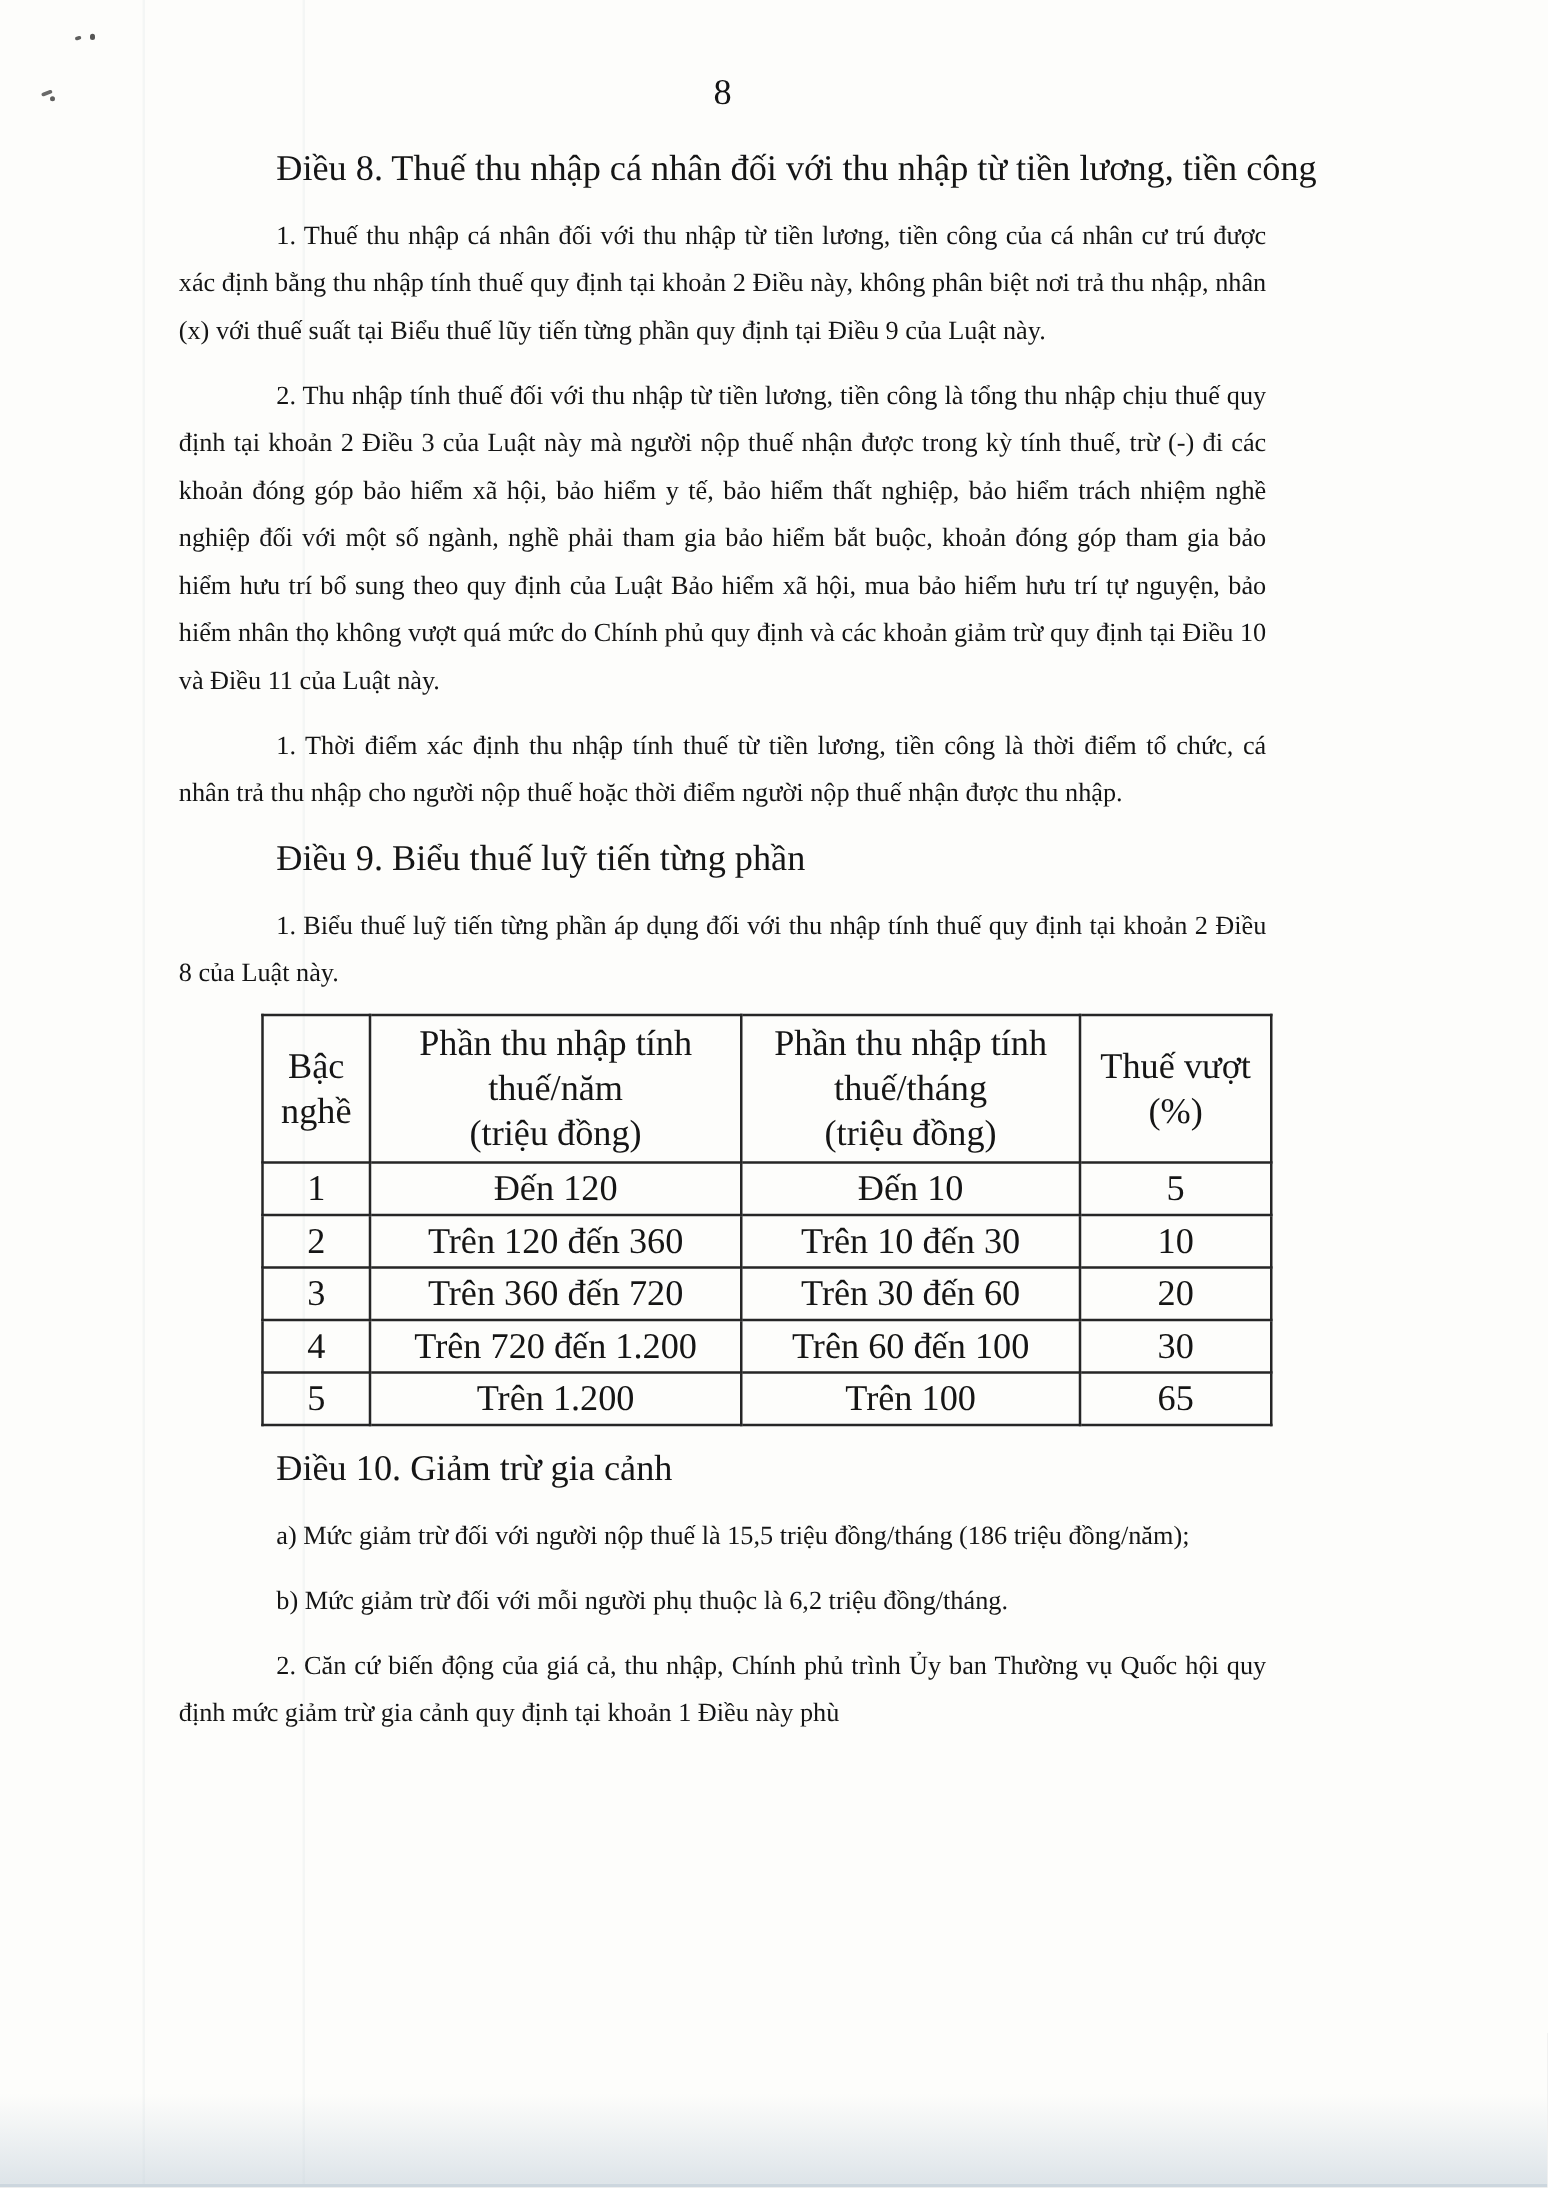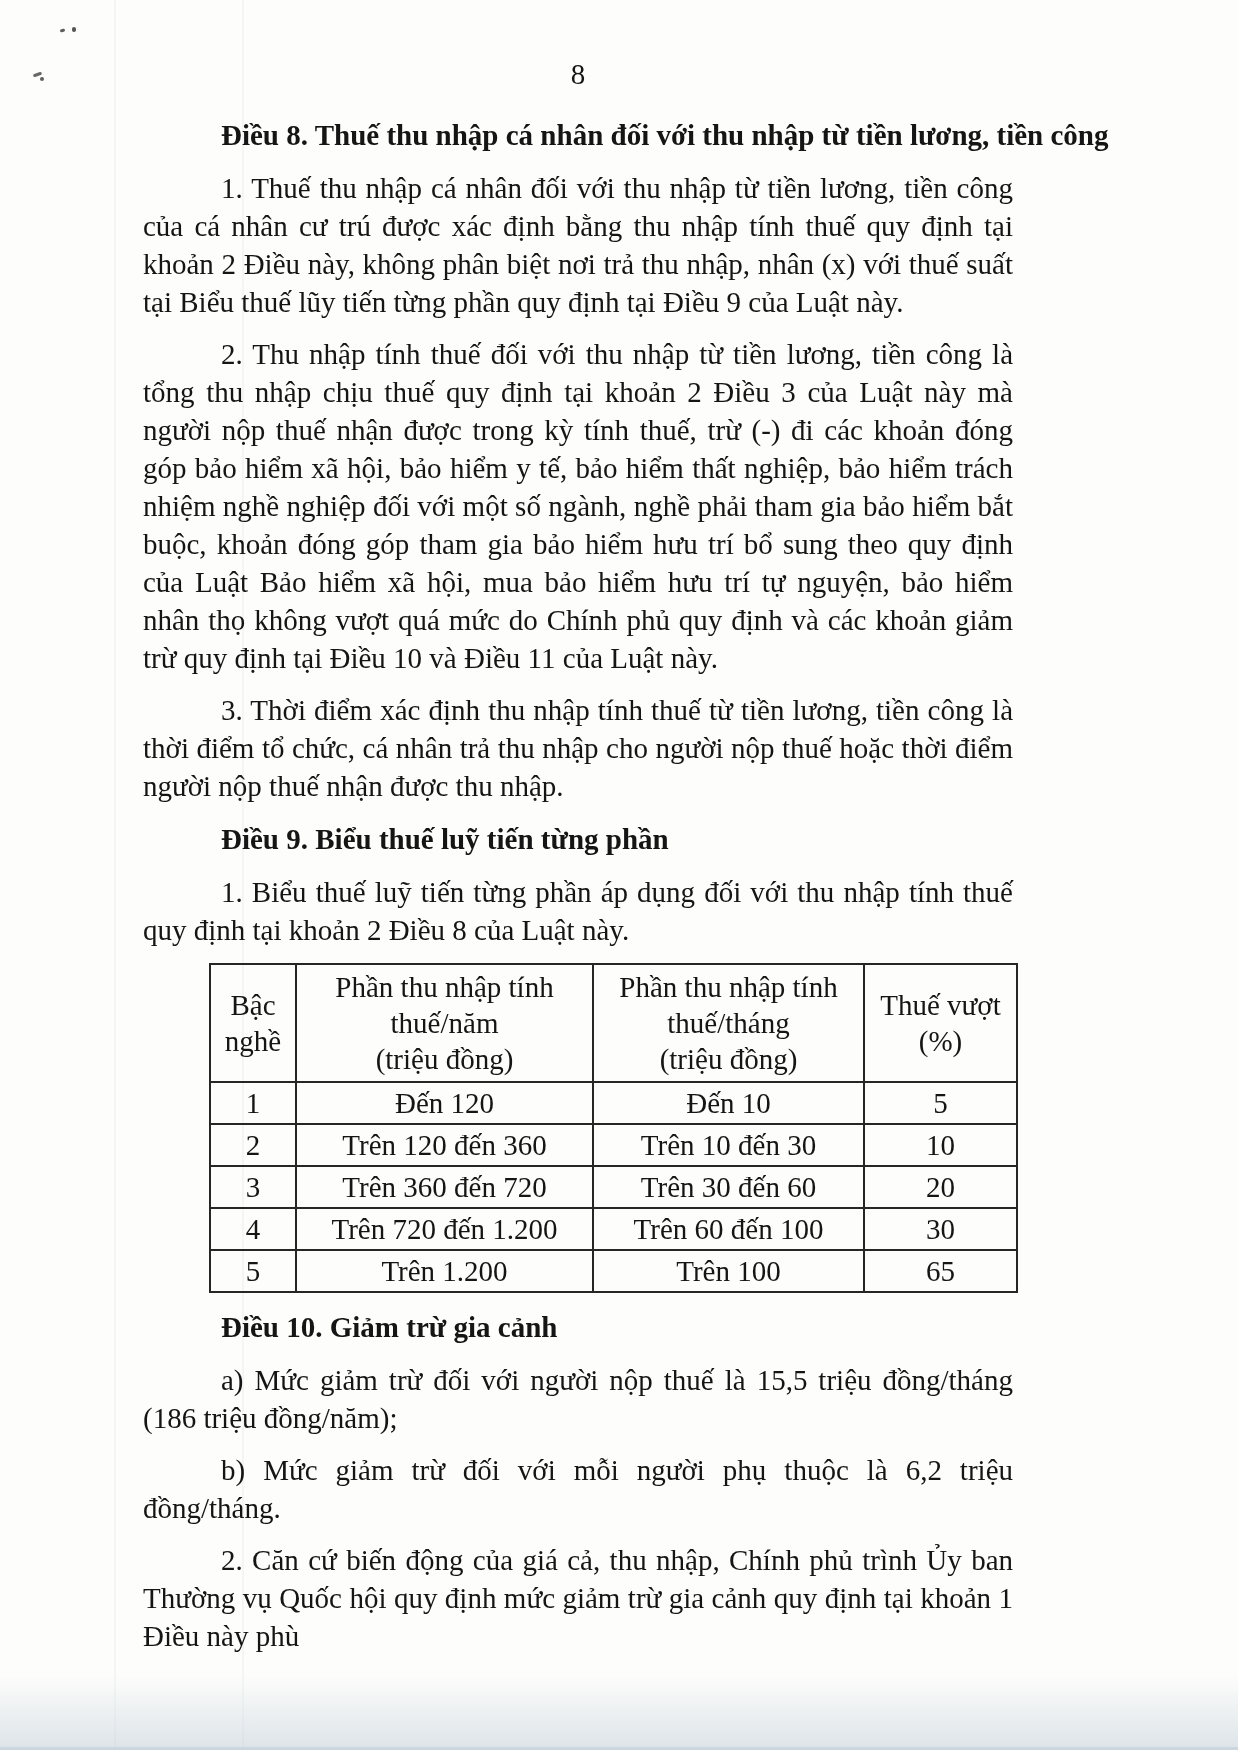--- a/index.html
+++ b/index.html
@@ -21,25 +21,25 @@
   .speck.k3 { left:33px; top:73px;  width:9px; height:3px; transform:rotate(-20deg); opacity:.7; }
   .speck.k4 { left:40px; top:77px;  width:4px; height:4px; opacity:.75; }
   .bottom-shade {
     position:absolute; left:0; right:0; bottom:0; height:72px;
     background:linear-gradient(to bottom, rgba(203,214,223,0) 0%, rgba(203,214,223,0.35) 55%, rgba(196,208,218,0.55) 100%);
     border-bottom:3px solid #ccd6de;
   }
   .content { position:absolute; left:143px; top:56px; width:870px; }
   .page-number { text-align:center; font-size:29px; line-height:36px; margin:0 0 24px 0; }
   h2.article-heading {
-    font-size:29px; font-weight:bold; line-height:38px;
+    font-size:29px; font-weight:normal; line-height:38px;
     margin:15px 0 15px 0; padding-left:78px; white-space:nowrap;
   }
   p.clause {
-    font-size:29px; line-height:38px;
+    font-size:21px; line-height:38px;
     text-align:justify; text-indent:78px;
     margin:14px 0;
   }
   table.tax-table {
     border-collapse:collapse;
     margin:12px 0 12px 66px;
     table-layout:fixed;
     width:783px;
   }
   .tax-table th, .tax-table td {
@@ -66,21 +66,21 @@
   <div class="speck k3"></div>
   <div class="speck k4"></div>
 
   <div class="content">
 
     <div class="page-number">8</div>
 
     <h2 class="article-heading">Điều 8. Thuế thu nhập cá nhân đối với thu nhập từ tiền lương, tiền công</h2>
     <p class="clause">1. Thuế thu nhập cá nhân đối với thu nhập từ tiền lương, tiền công của cá nhân cư trú được xác định bằng thu nhập tính thuế quy định tại khoản 2 Điều này, không phân biệt nơi trả thu nhập, nhân (x) với thuế suất tại Biểu thuế lũy tiến từng phần quy định tại Điều 9 của Luật này.</p>
     <p class="clause">2. Thu nhập tính thuế đối với thu nhập từ tiền lương, tiền công là tổng thu nhập chịu thuế quy định tại khoản 2 Điều 3 của Luật này mà người nộp thuế nhận được trong kỳ tính thuế, trừ (-) đi các khoản đóng góp bảo hiểm xã hội, bảo hiểm y tế, bảo hiểm thất nghiệp, bảo hiểm trách nhiệm nghề nghiệp đối với một số ngành, nghề phải tham gia bảo hiểm bắt buộc, khoản đóng góp tham gia bảo hiểm hưu trí bổ sung theo quy định của Luật Bảo hiểm xã hội, mua bảo hiểm hưu trí tự nguyện, bảo hiểm nhân thọ không vượt quá mức do Chính phủ quy định và các khoản giảm trừ quy định tại Điều 10 và Điều 11 của Luật này.</p>
-    <p class="clause">3. Thời điểm xác định thu nhập tính thuế từ tiền lương, tiền công là thời điểm tổ chức, cá nhân trả thu nhập cho người nộp thuế hoặc thời điểm người nộp thuế nhận được thu nhập.</p>
+    <p class="clause">1. Thời điểm xác định thu nhập tính thuế từ tiền lương, tiền công là thời điểm tổ chức, cá nhân trả thu nhập cho người nộp thuế hoặc thời điểm người nộp thuế nhận được thu nhập.</p>
 
     <h2 class="article-heading">Điều 9. Biểu thuế luỹ tiến từng phần</h2>
     <p class="clause">1. Biểu thuế luỹ tiến từng phần áp dụng đối với thu nhập tính thuế quy định tại khoản 2 Điều 8 của Luật này.</p>
 
     <table class="tax-table">
       <thead>
         <tr>
           <th class="col-level">Bậc
 nghề</th>
           <th class="col-year">Phần thu nhập tính

